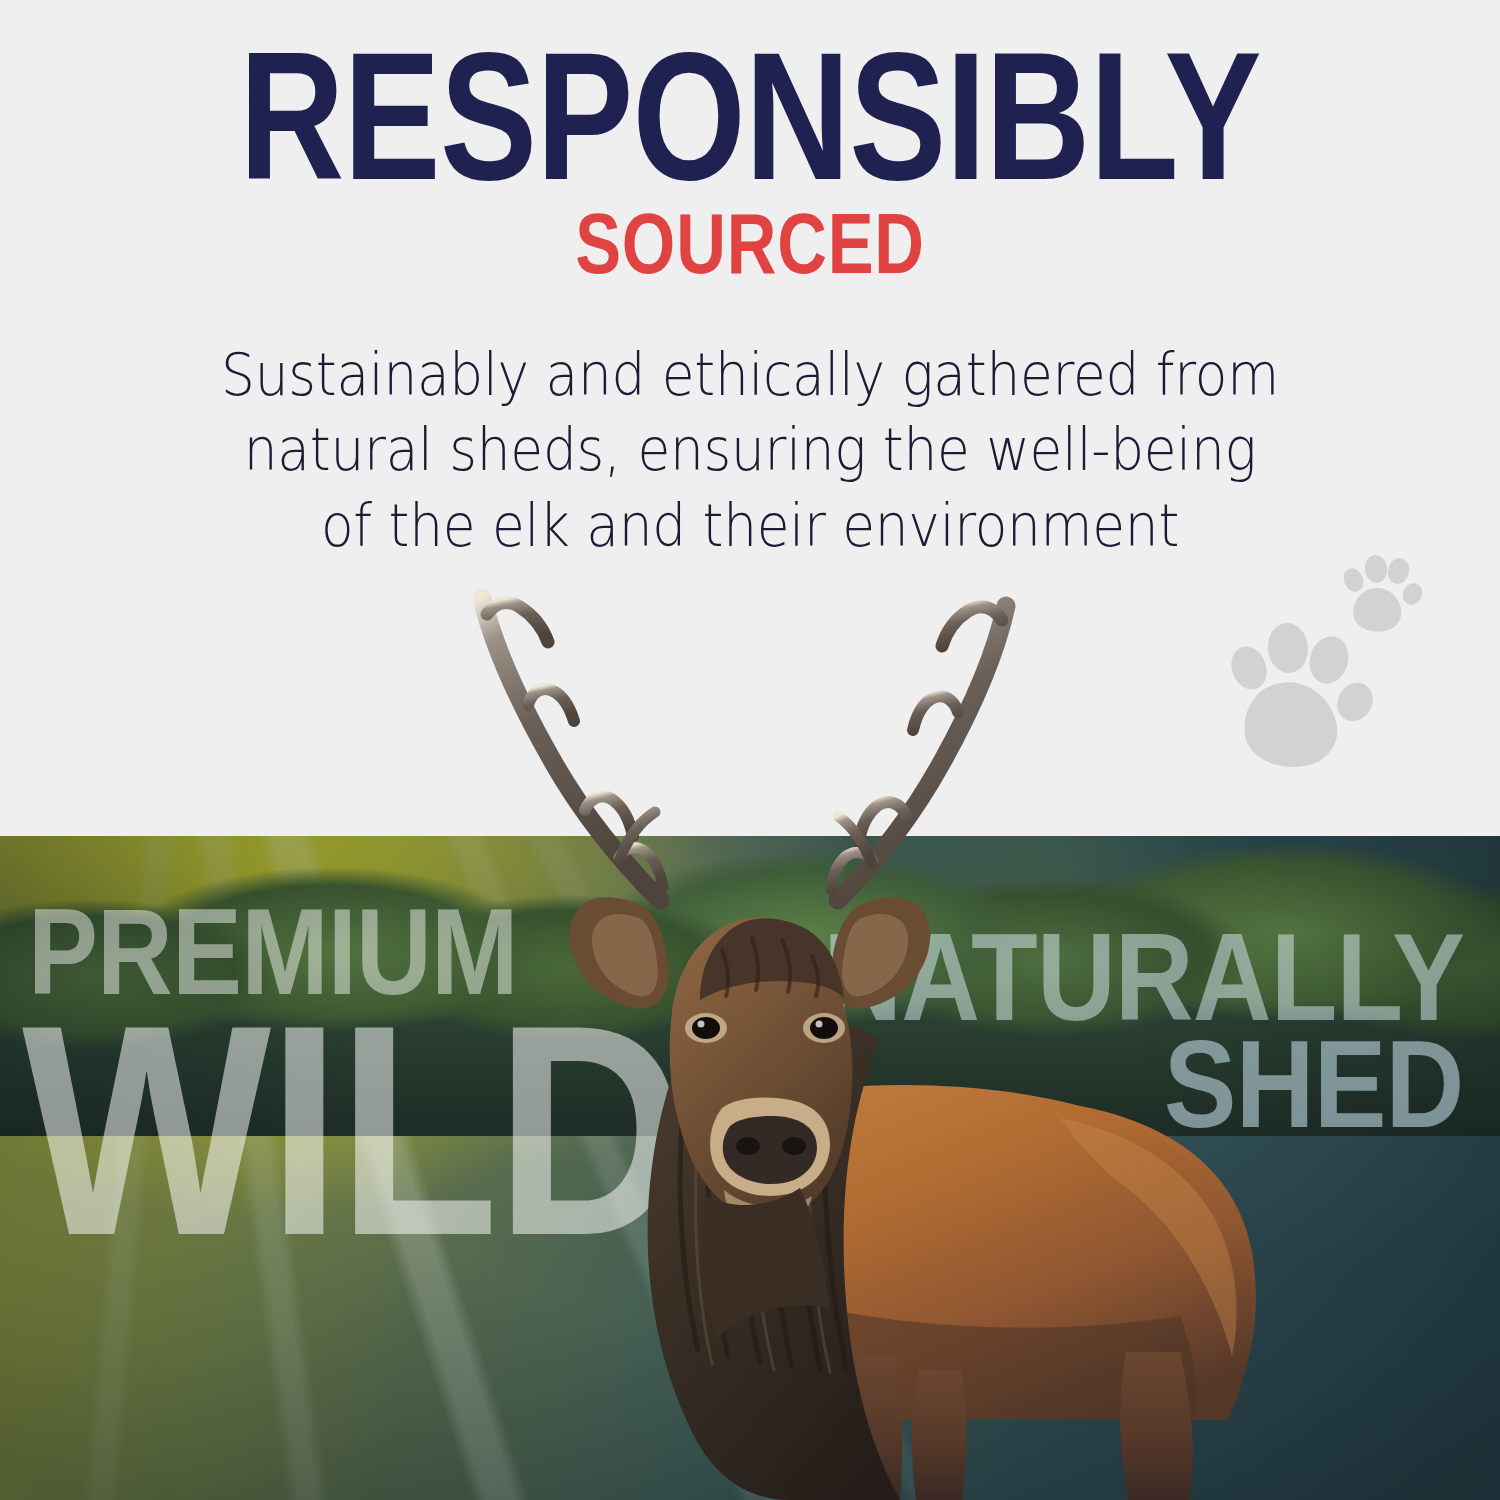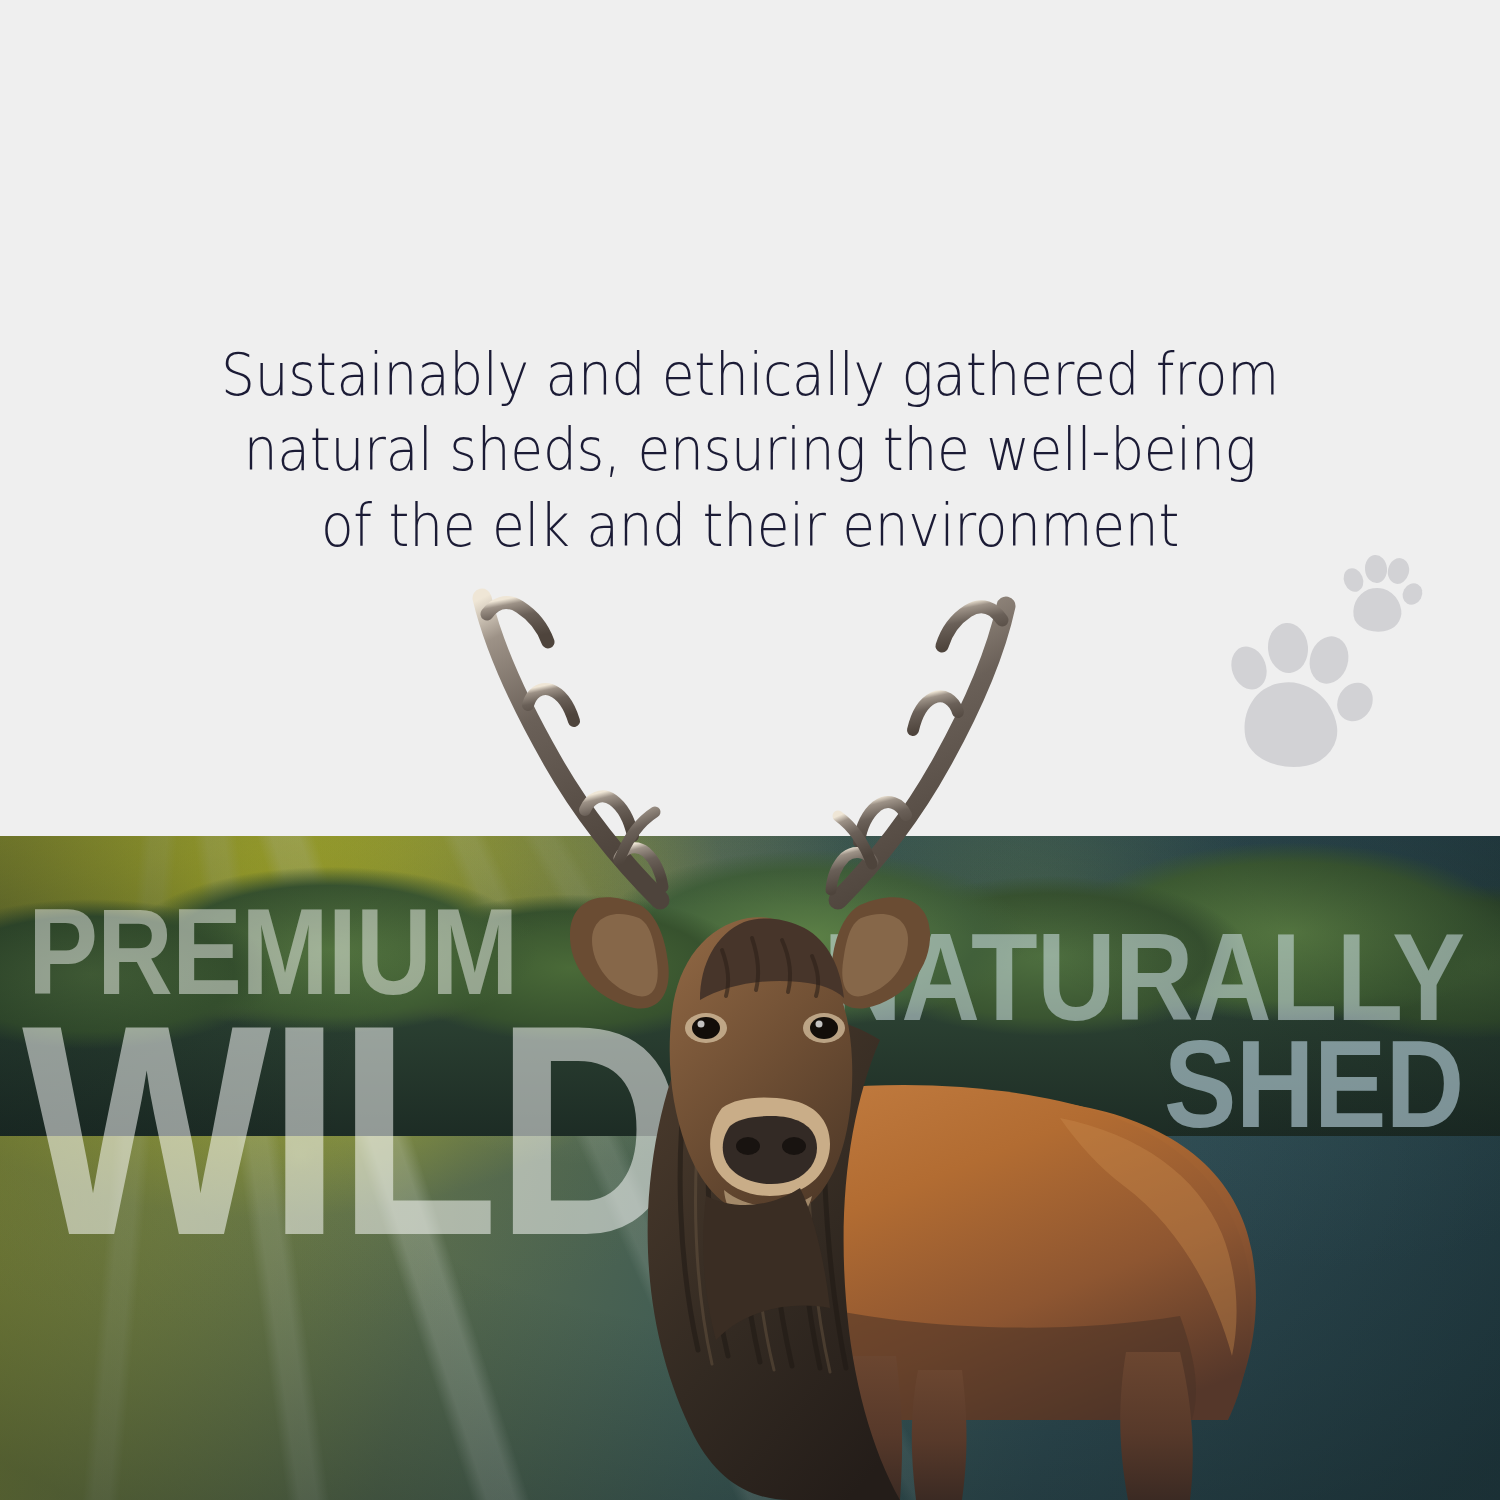--- a/index.html
+++ b/index.html
@@ -381,20 +381,24 @@
     <span class="toe t4"></span>
   </div>
   <div class="paw paw-large">
     <span class="pad"></span>
     <span class="toe t1"></span>
     <span class="toe t2"></span>
     <span class="toe t3"></span>
     <span class="toe t4"></span>
   </div>
 
+  <div class="headline-wrap">
+    <span class="headline-main">RESPONSIBLY</span>
+    <span class="headline-sub">SOURCED</span>
+  </div>
 
   <div class="body-copy">
     <span>Sustainably and ethically gathered from</span>
     <span>natural sheds, ensuring the well-being</span>
     <span>of the elk and their environment</span>
   </div>
 
 </div>
 
 </body></html>

